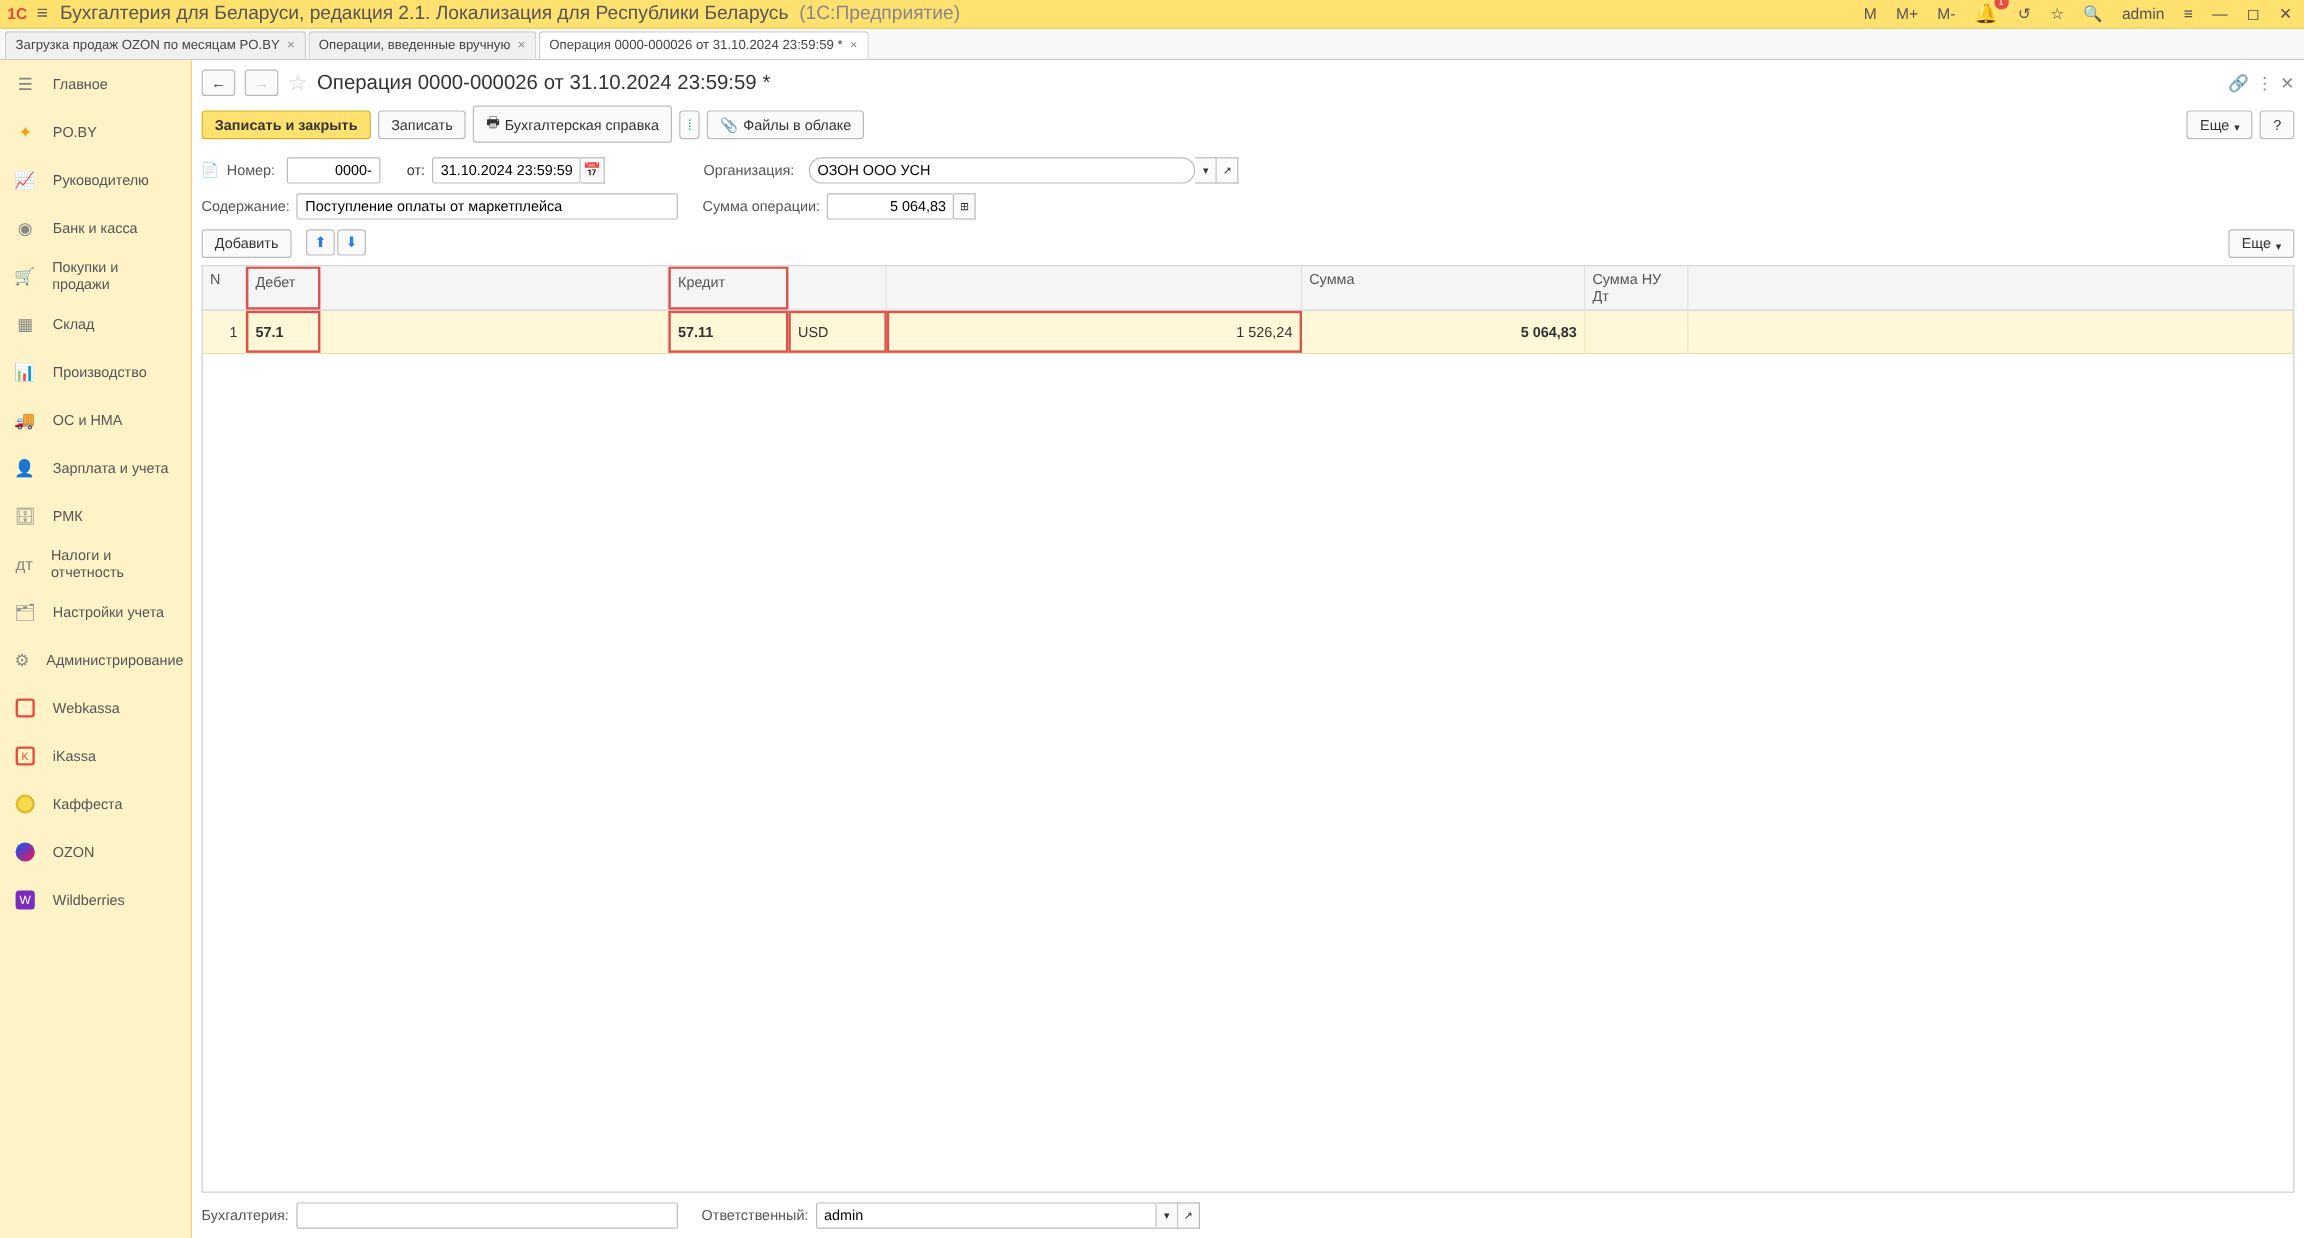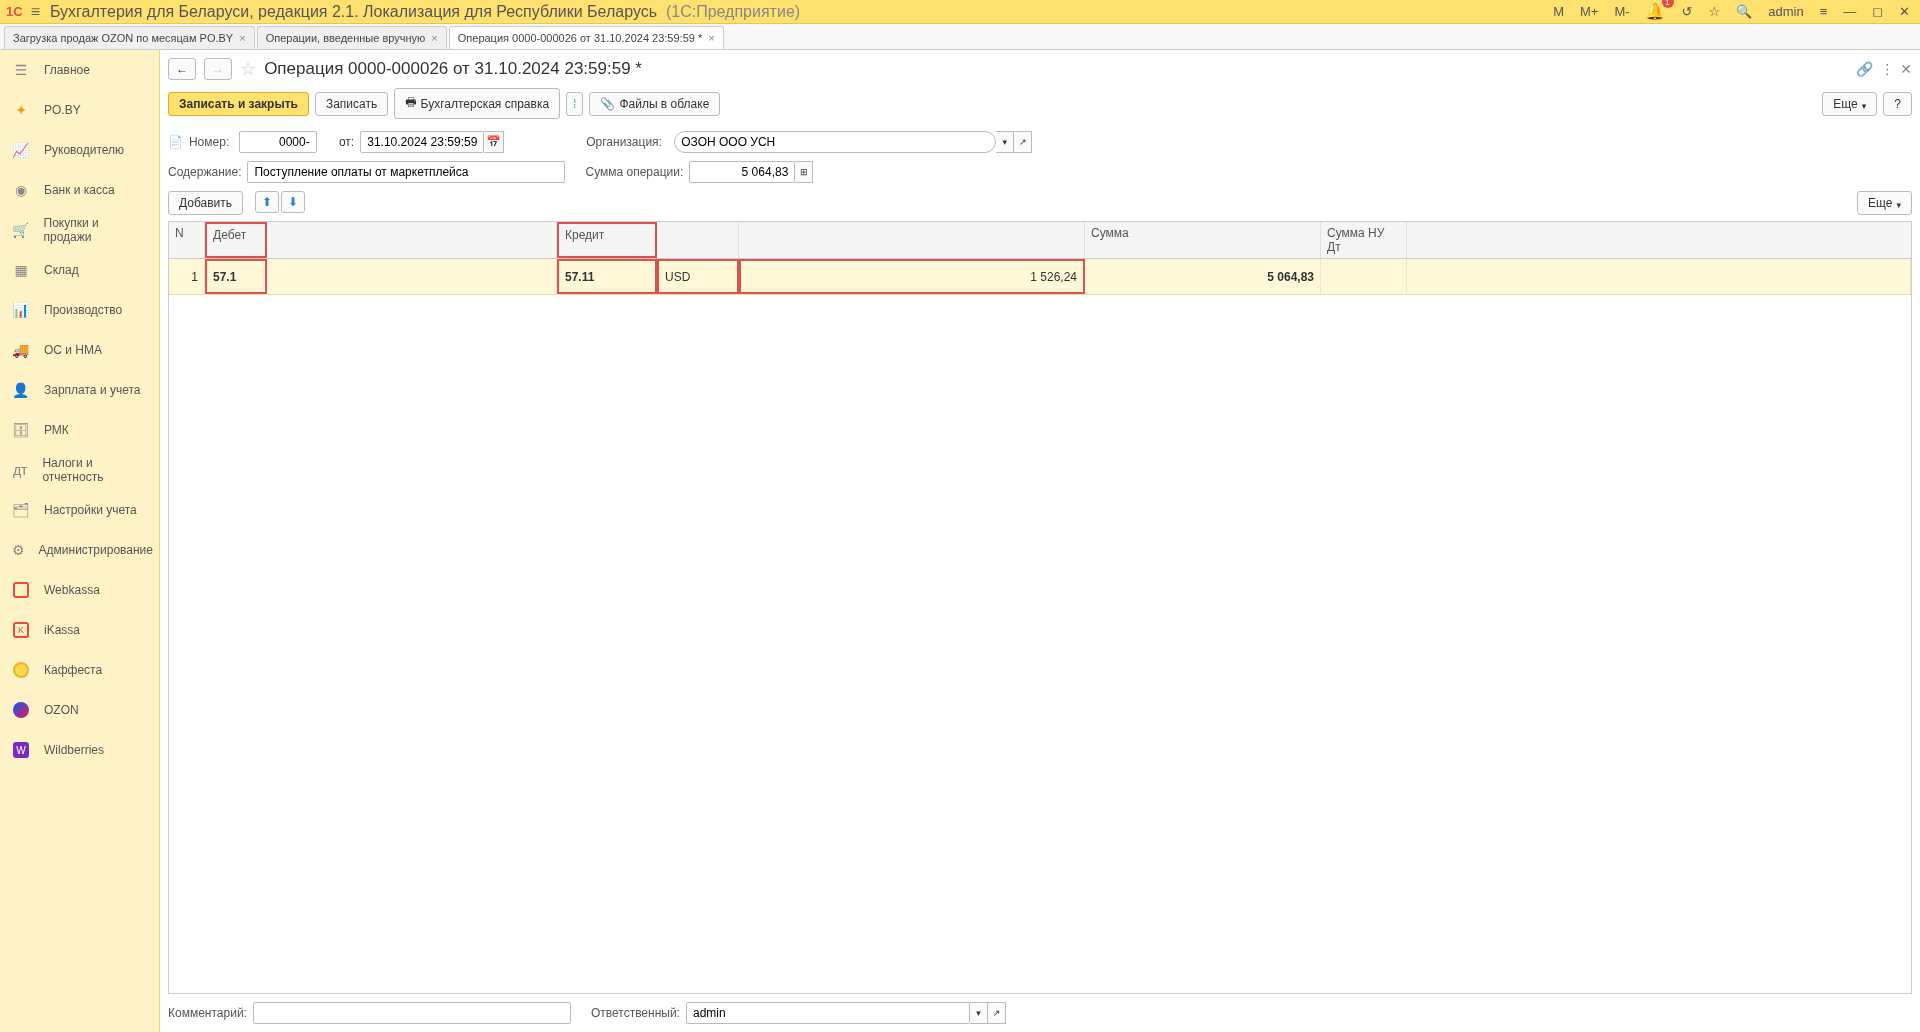--- a/index.html
+++ b/index.html
@@ -296,21 +296,21 @@
         <div class="gc w-credit hl" style="border-top:none;font-weight:bold">57.11</div>
         <div class="gc w-cur hl" style="border-top:none">USD</div>
         <div class="gc w-amt2 hl num-right" style="border-top:none">1 526,24</div>
         <div class="gc w-sum num-right" style="font-weight:bold">5 064,83</div>
         <div class="gc w-nu1"></div>
         <div class="gc w-nu2"></div>
       </div>
     </div>
 
     <div class="footer">
-      <span class="form-label" style="min-width:66px">Комментарий:</span>
+      <span class="form-label" style="min-width:66px">Бухгалтерия:</span>
       <input class="form-input" style="width: 318px;">
       <span style="width:8px"></span>
       <span class="form-label" style="min-width:76px">Ответственный:</span>
       <div class="input-group">
         <input class="form-input" style="width: 284px;" value="admin">
         <span class="dd">▾</span>
         <span class="dd">↗</span>
       </div>
     </div>
   </div>

